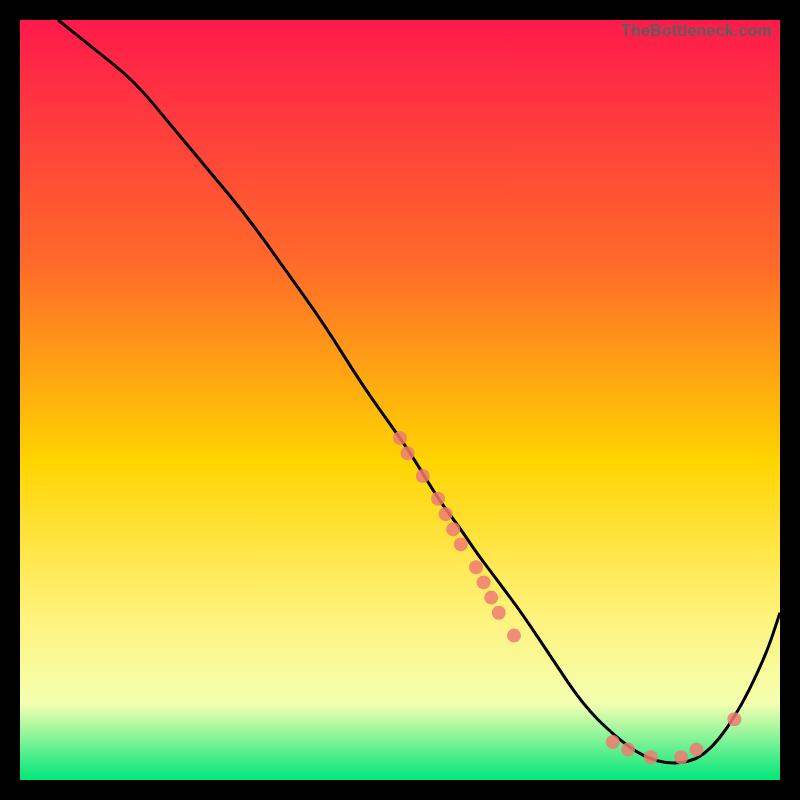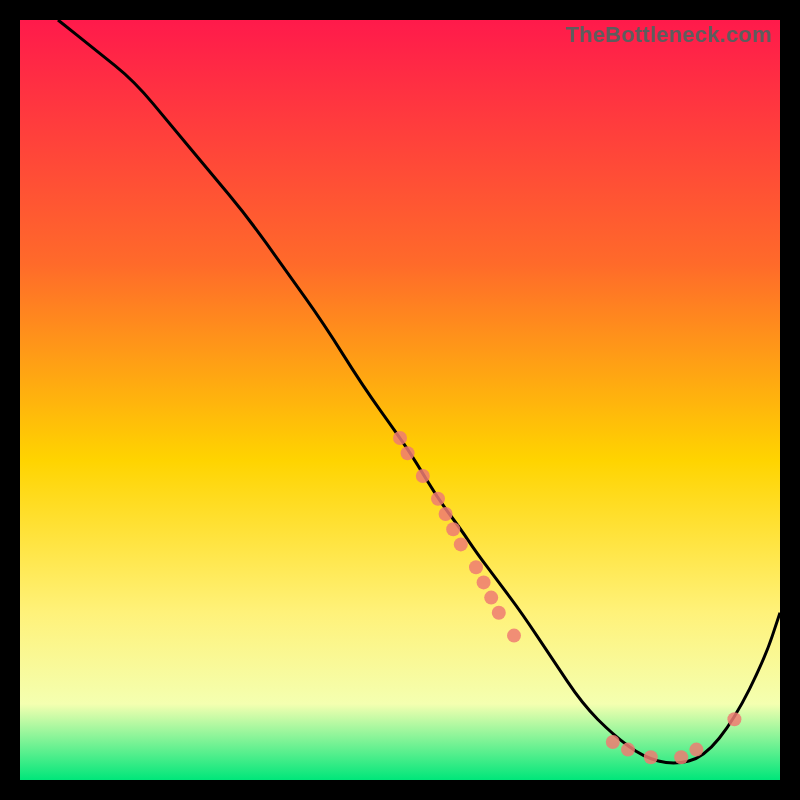--- a/index.html
+++ b/index.html
@@ -25,21 +25,21 @@
   }
   .gradient {
     position: absolute;
     left: 0; top: 0; right: 0; bottom: 0;
   }
   .watermark {
     position: absolute;
     top: 2px;
     right: 8px;
     color: #5d5d5d;
-    font-size: 22px;
+    font-size: 16px;
     font-weight: 600;
     letter-spacing: 0.2px;
     user-select: none;
   }
   svg.curve {
     position: absolute;
     left: 0; top: 0;
     width: 760px;
     height: 760px;
     overflow: visible;

